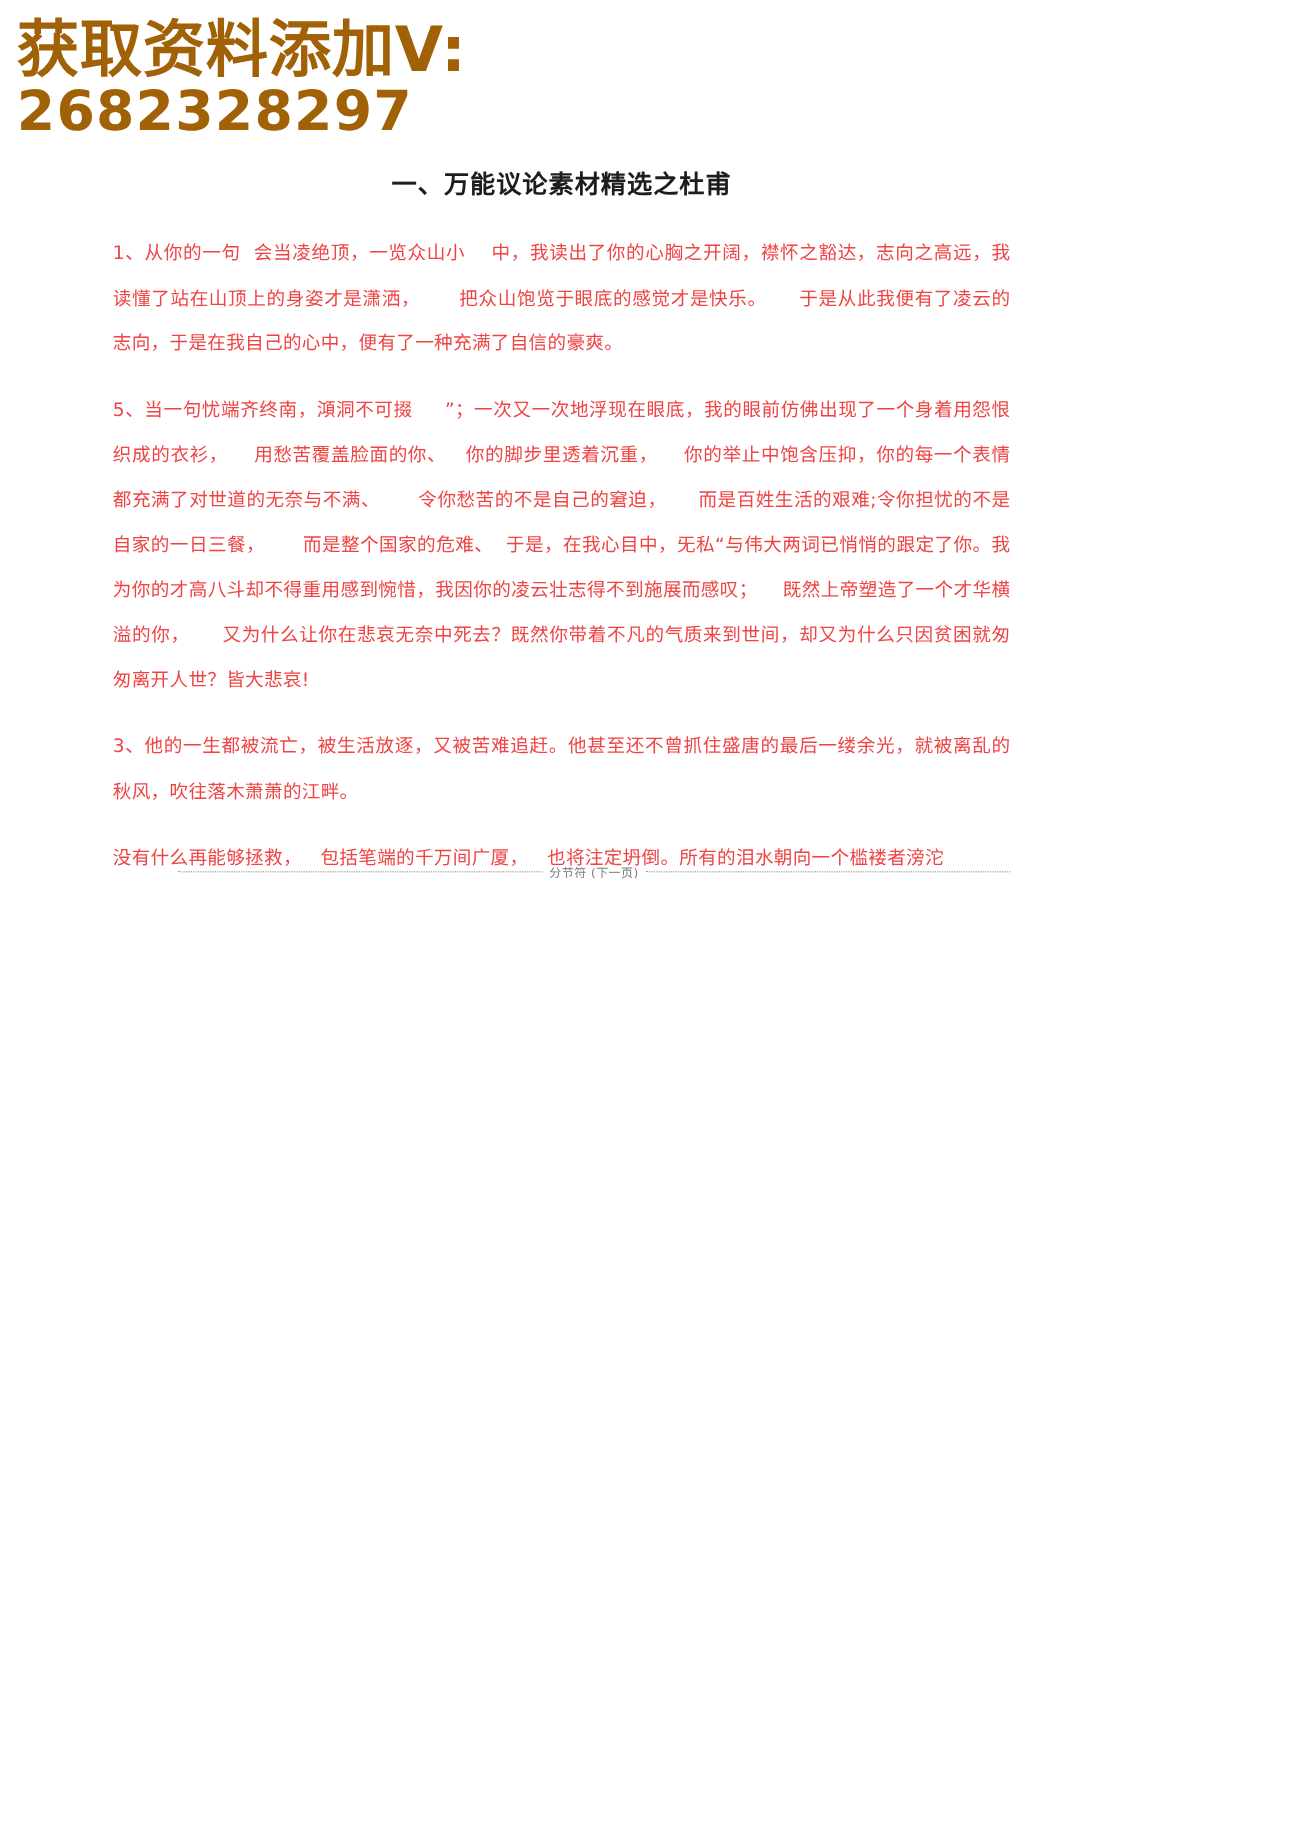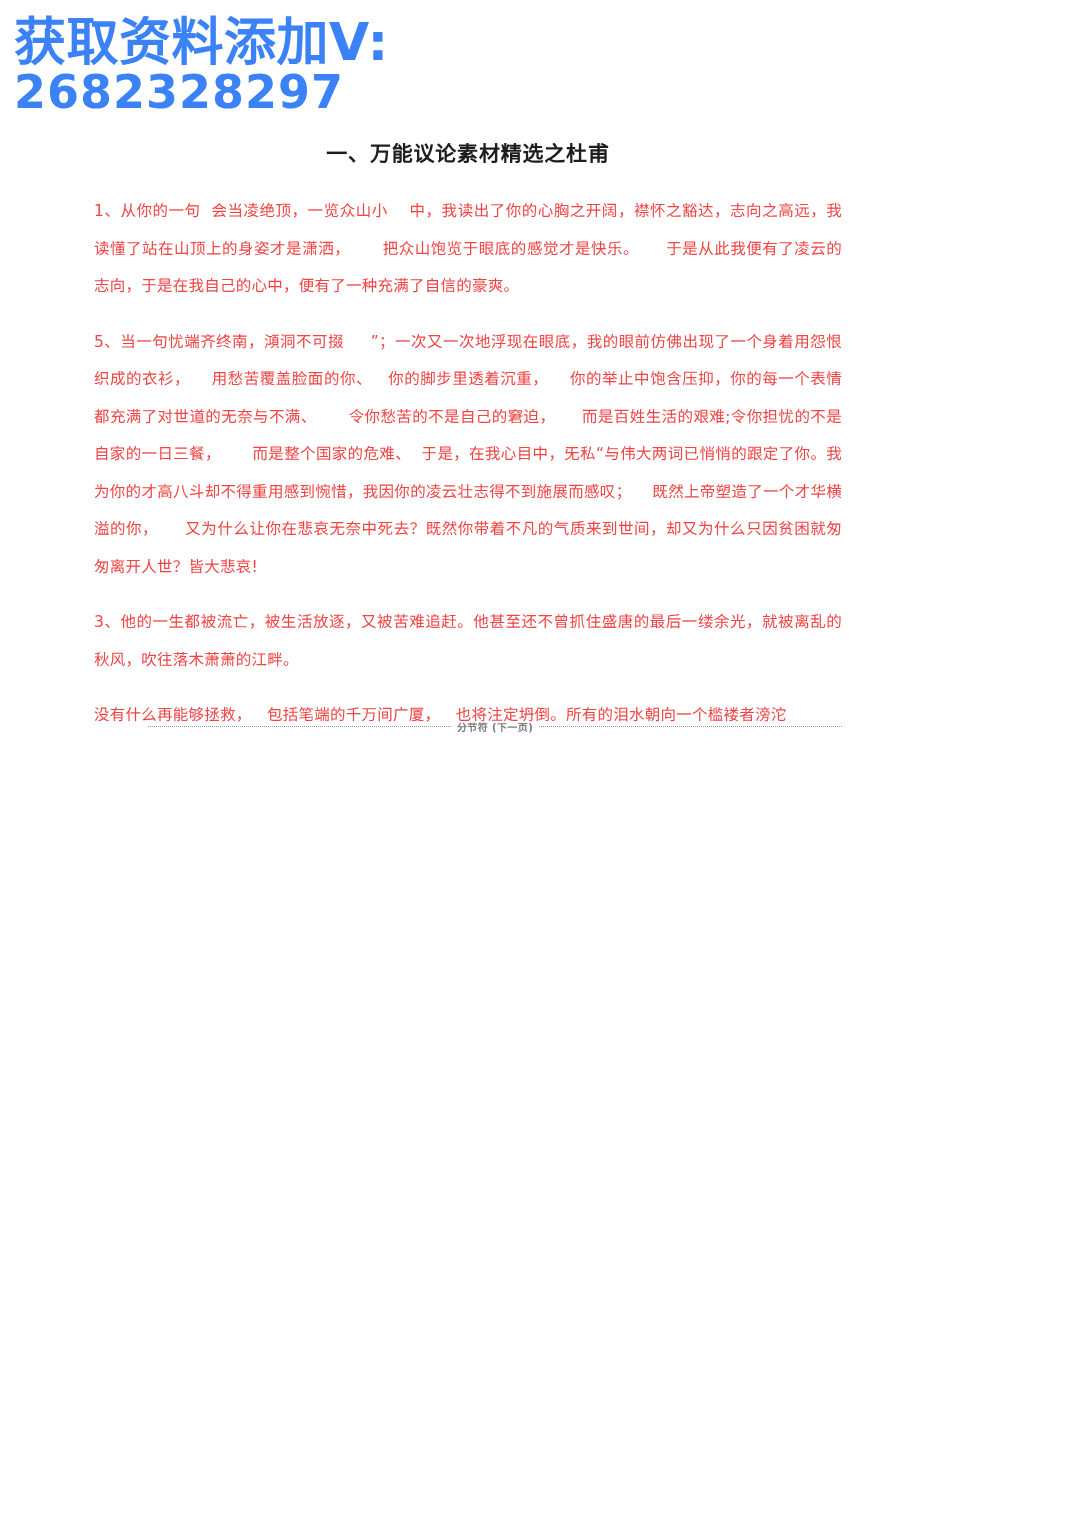--- a/index.html
+++ b/index.html
@@ -25,21 +25,21 @@
   }
 
   
   .watermark {
     position: absolute;
     left: 14px;
     top: 16px;
     z-index: 0;
     pointer-events: none;
     user-select: none;
-    color: #3b82f6;
+    color: #a16207;
     font-weight: 700;
     line-height: 1.02;
     letter-spacing: 0.5px;
   }
   .watermark .wm-line-1 {
     display: block;
     font-size: 52px;
   }
   .watermark .wm-line-2 {
     display: block;
@@ -93,21 +93,20 @@
     height: 30px;
   }
   .section-break-inner {
     position: absolute;
     left: 54px;
     right: 0;
     top: 14px;
     display: flex;
     align-items: center;
     gap: 6px;
-    font-weight: bold;
   }
   .sb-dash {
     flex: 1 1 auto;
     height: 0;
     border-top: 1px dotted #9a9a9a;
   }
   .sb-label {
     flex: 0 0 auto;
     font-size: 10px;
     color: #7a7a7a;

